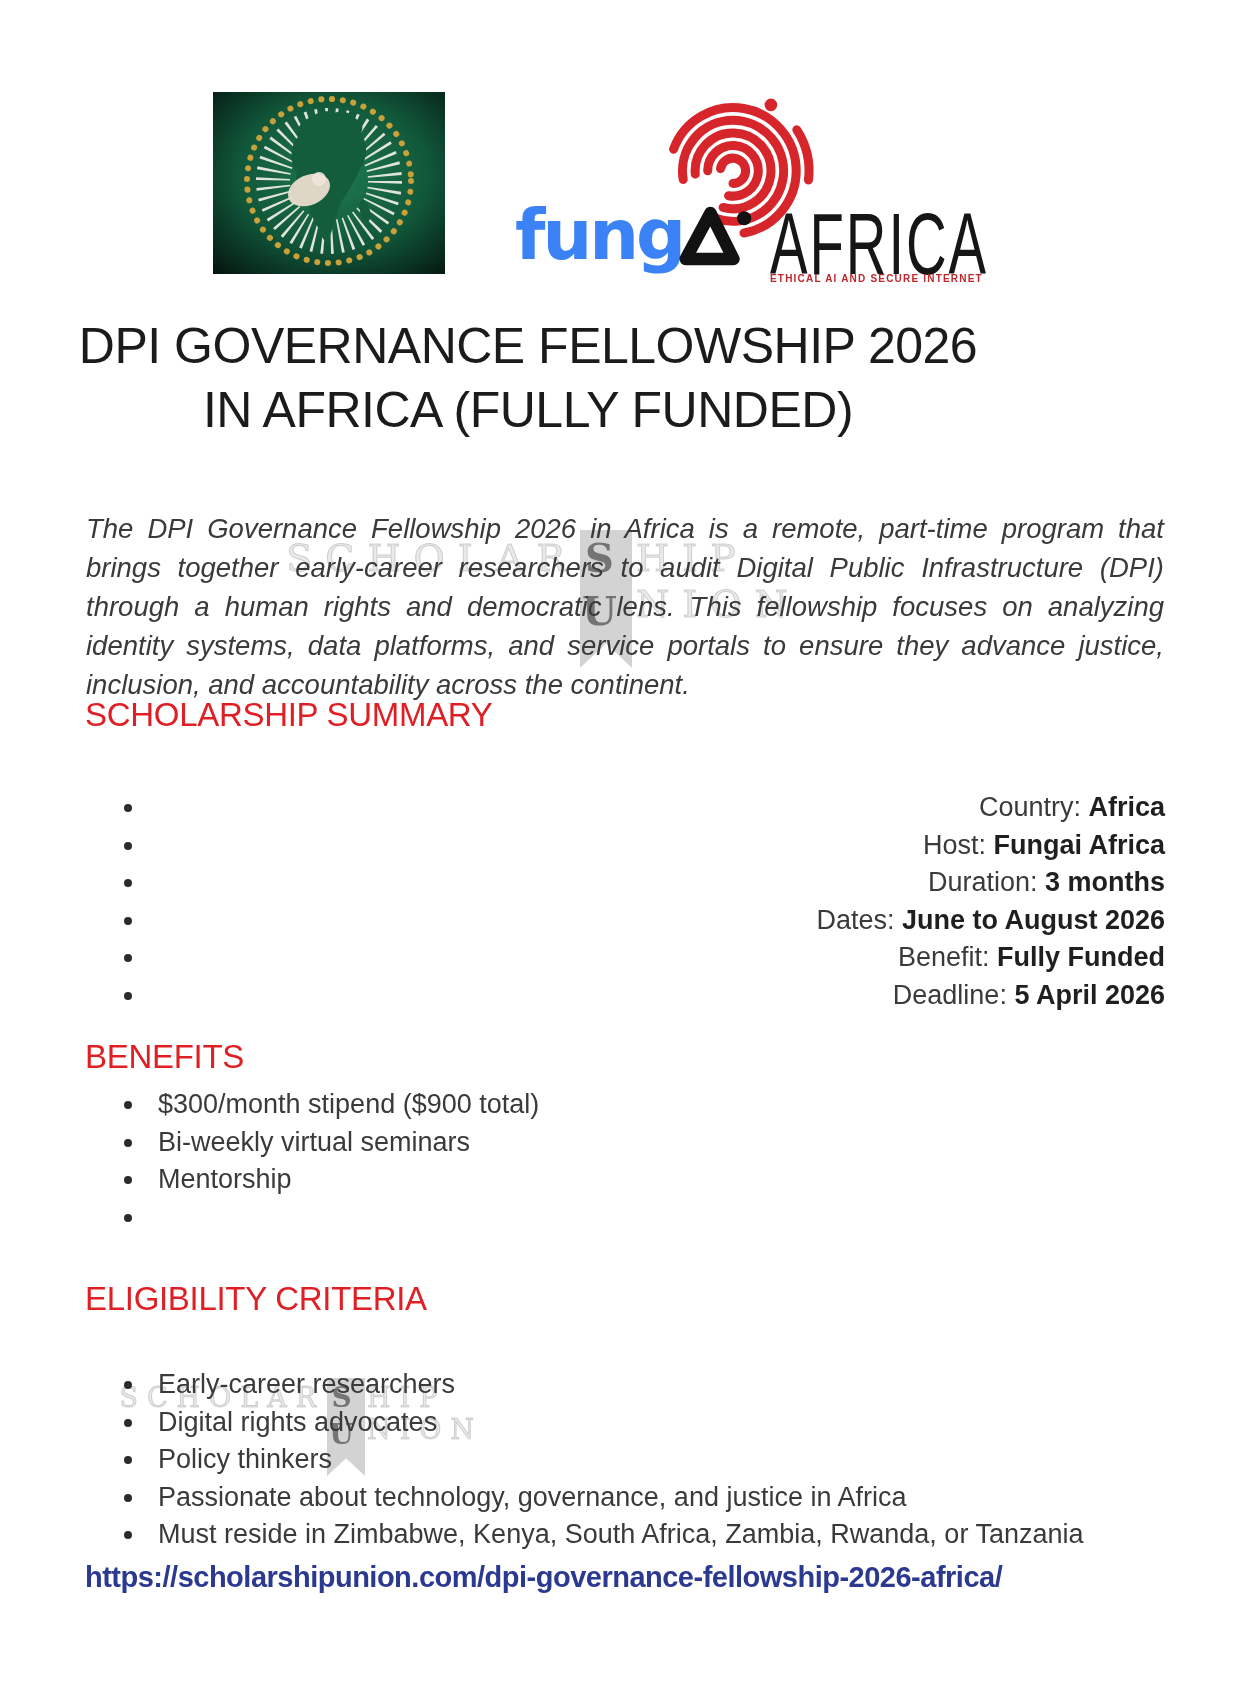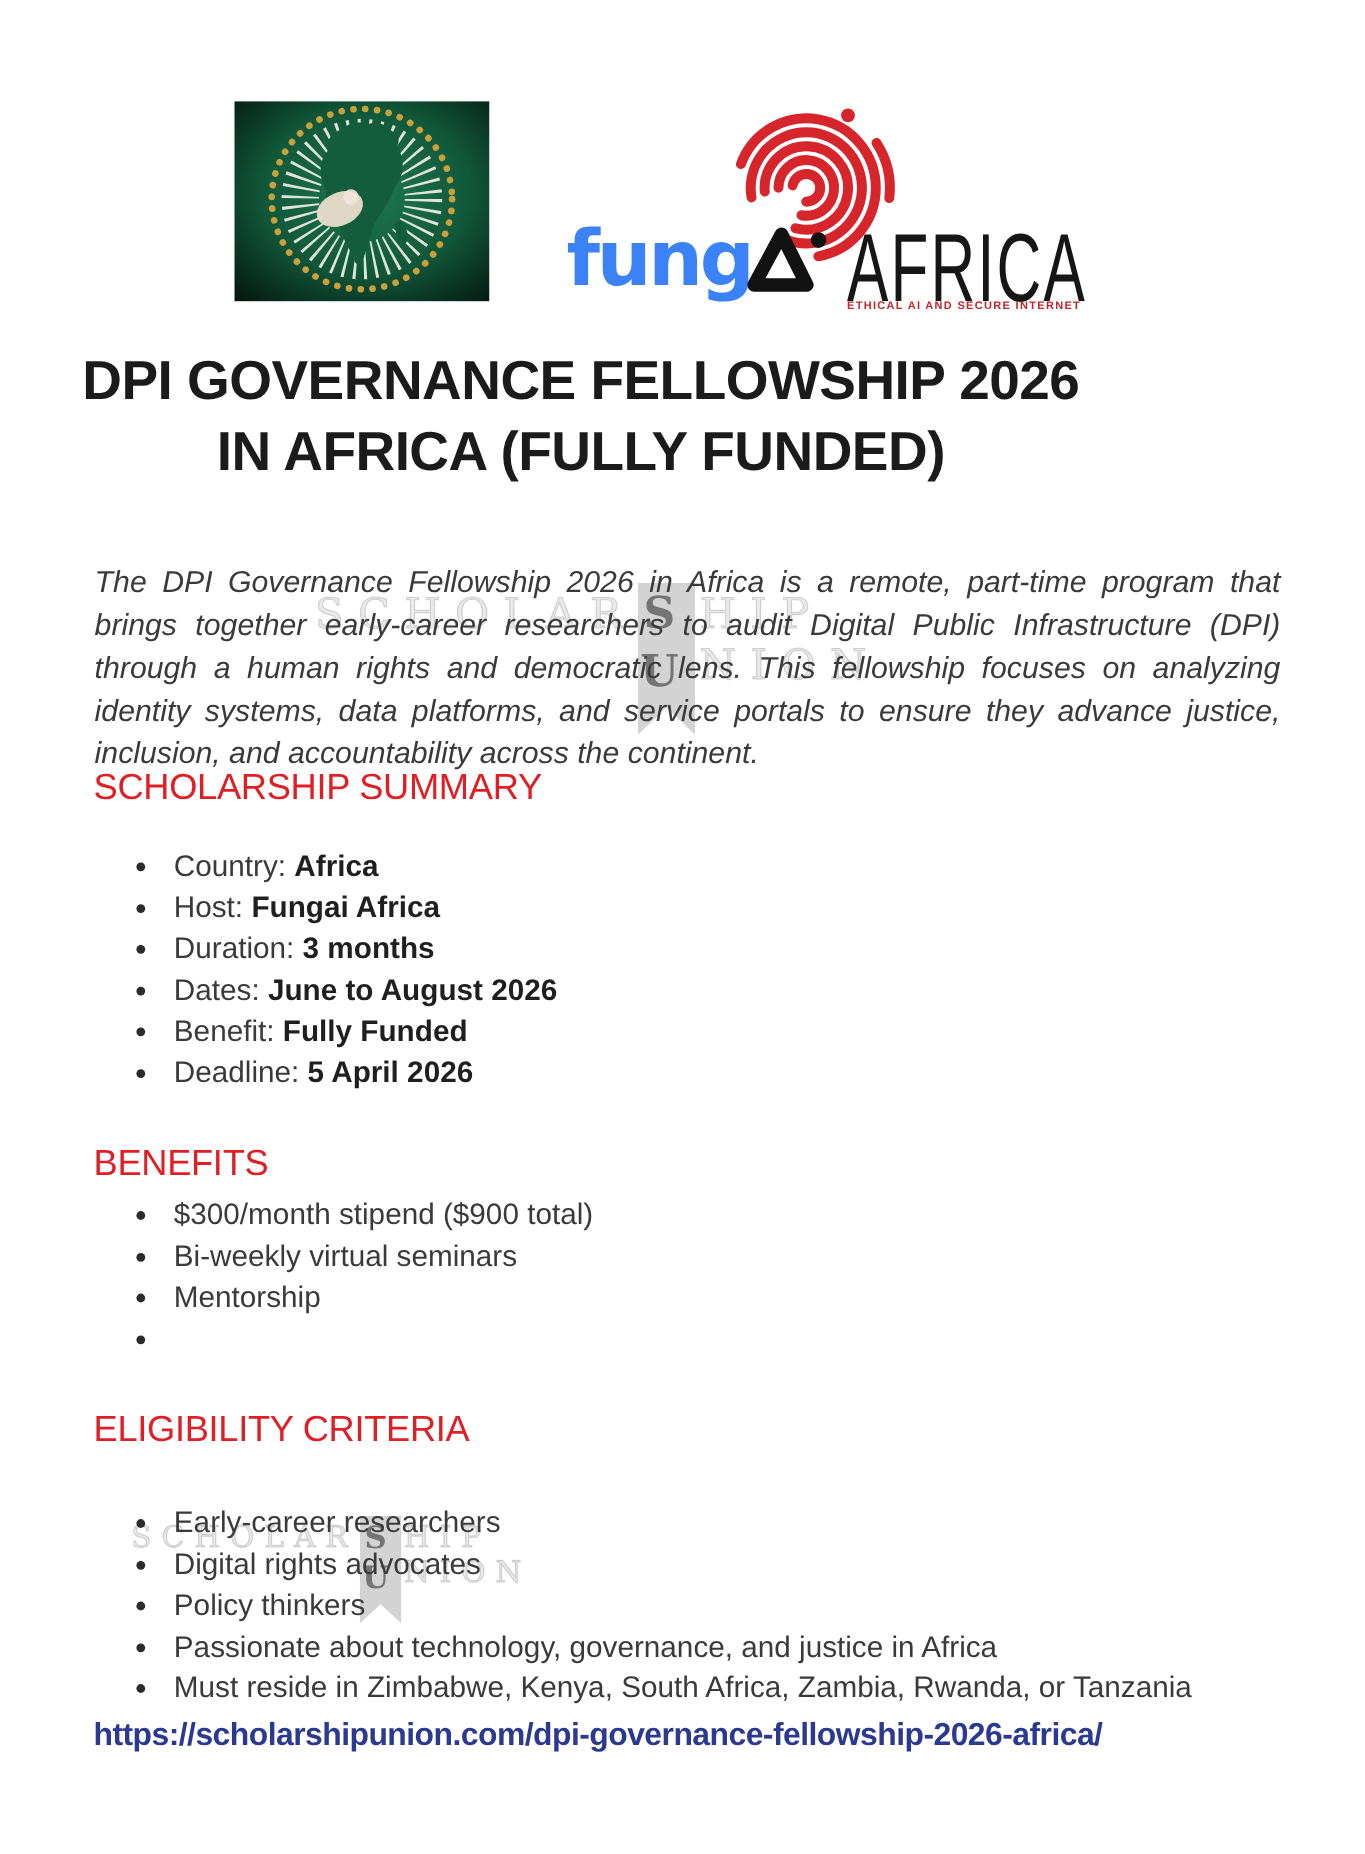--- a/index.html
+++ b/index.html
@@ -30,21 +30,21 @@
   }
   .fungai .tagline {
     position:absolute; left:255px; top:193px;
     font-size:10px; font-weight:700; letter-spacing:1.2px;
     color:#C0272D; white-space:nowrap;
   }
   
   .title {
     position:absolute; left:0; top:314px; width:1024px;
     text-align:center; color:#1b1b1b;
-    font-weight:700; font-size:50px; line-height:64px;
+    font-weight:400; font-size:50px; line-height:64px;
     letter-spacing:-0.5px;
     padding-left:32px;
   }
   
   .intro {
     position:absolute; left:86px; top:509px; width:1078px;
     font-size:27.5px; line-height:39px; color:#3a3a3a;
     text-align:justify;
     font-style:italic;
   }
@@ -52,21 +52,21 @@
   .sec-heading {
     position:absolute; left:85px;
     color:#DF1F24; font-weight:400; font-size:33px; line-height:36px;
     letter-spacing:-0.3px;
   }
   .h-summary { top:697px; }
   .h-benefits { top:1039px; }
   .h-elig { top:1281px; }
   
   .blist { position:absolute; left:85px; width:1080px; list-style:none; }
-  .l-summary { top:769px; }
+  .l-summary { top:789px;text-align:right; }
   .l-benefits { top:1086px; }
   .l-elig { top:1366px; }
   .blist li { position:relative; padding-left:73px; height:37.5px; line-height:37.5px;
               font-size:27px; color:#3a3a3a; white-space:nowrap; }
   .blist .dot { position:absolute; left:39px; top:15px; width:8px; height:8px;
                 border-radius:50%; background:#2b2b2b; }
   .blist .val { font-weight:700; color:#1f1f1f; }
   
   .url {
     position:absolute; left:85px; top:1561px;

